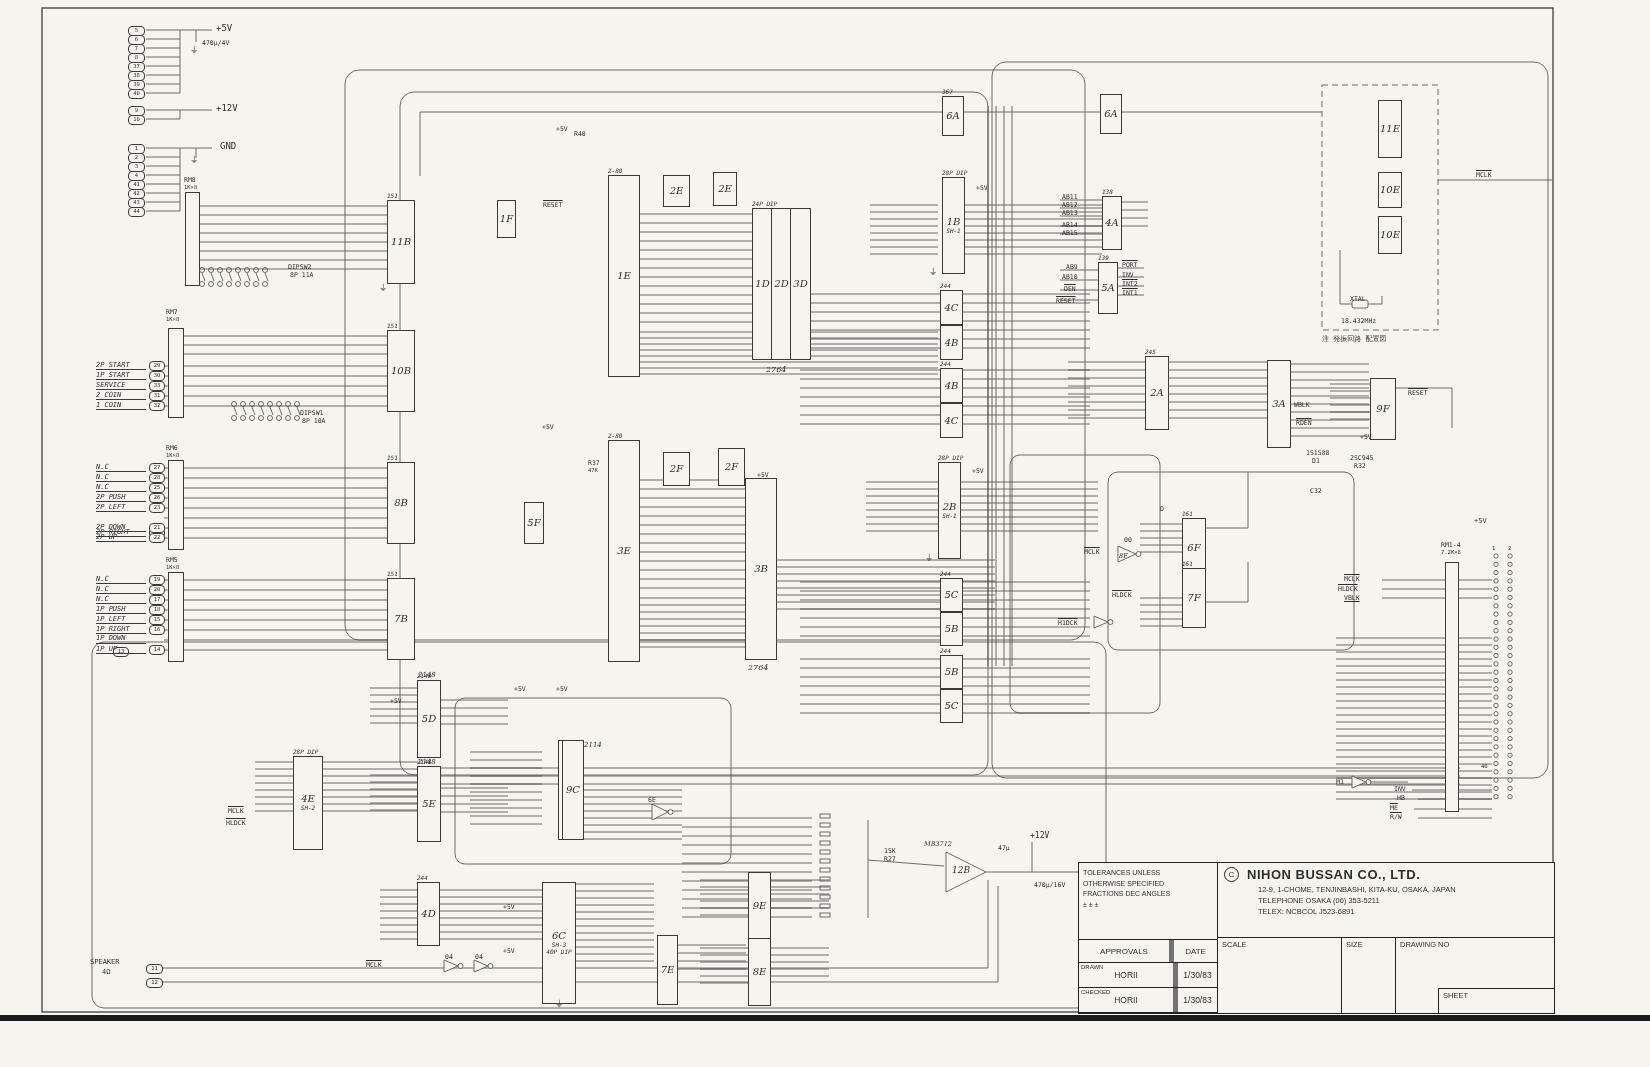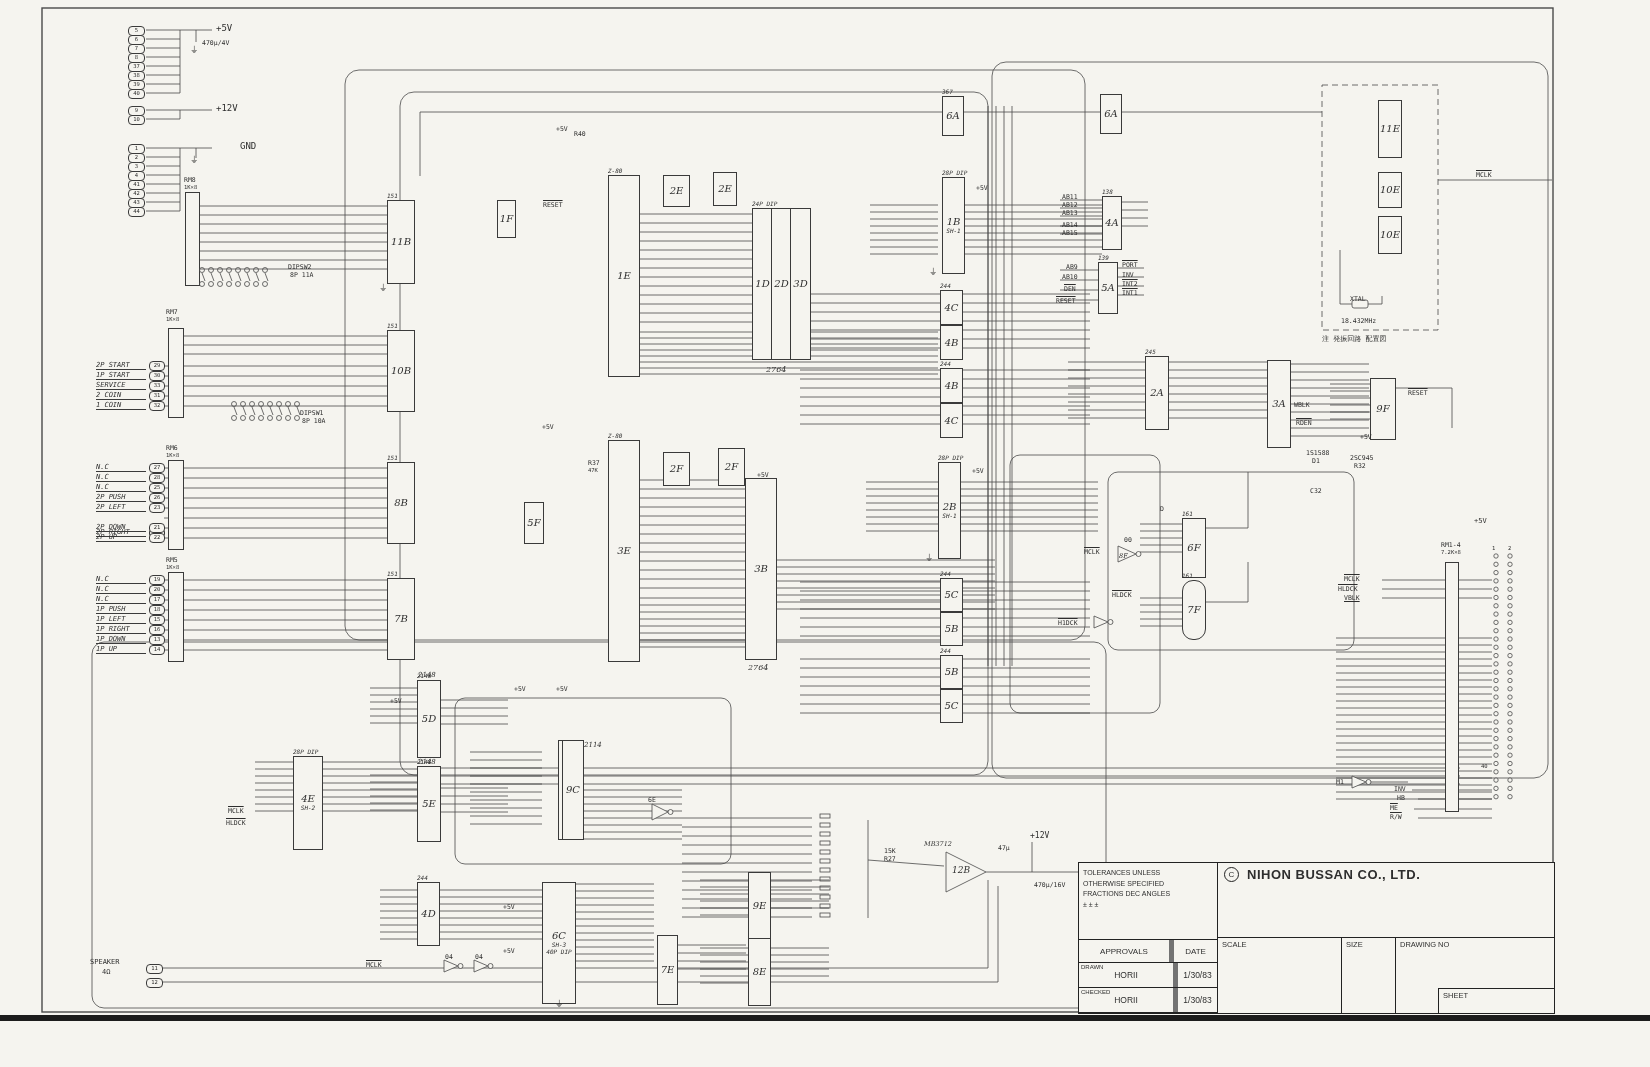--- a/index.html
+++ b/index.html
@@ -786,21 +786,21 @@
         <div class="ic-id">5C</div>
         <div class="ic-sub"></div>
         <div class="ic-sub"></div>
       </div>
       <div class="ic" style="left: 1182px; top: 518px; width: 22px; height: 58px;">
         <span class="ic-top">161</span>
         <div class="ic-id">6F</div>
         <div class="ic-sub"></div>
         <div class="ic-sub"></div>
       </div>
-      <div class="ic" style="left: 1182px; top: 580px; width: 22px; height: 58px; border-radius: 11px;">
+      <div class="ic" style="left: 1182px; top: 568px; width: 22px; height: 58px;">
         <span class="ic-top">161</span>
         <div class="ic-id">7F</div>
         <div class="ic-sub"></div>
         <div class="ic-sub"></div>
       </div>
       <div class="ic" style="left: 1378px; top: 100px; width: 22px; height: 56px;">
         <span class="ic-top"></span>
         <div class="ic-id">11E</div>
         <div class="ic-sub"></div>
         <div class="ic-sub"></div>
@@ -920,21 +920,21 @@
         <div class="ic-sub"></div>
       </div>
     </div>
 
   <div>
 
   <span class="nt" style="left: 216px; top: 24px; font-size: 9px;">+5V</span>
       <span class="nt" style="left: 202px; top: 40px;">470μ/4V</span>
       <span class="nt" style="left: 191px; top: 46px; font-size: 9px;">⏚</span>
       <span class="nt" style="left: 216px; top: 104px; font-size: 9px;">+12V</span>
-      <span class="nt" style="left: 228px; top: 142px; font-size: 9px; padding-left: 12px;">GND</span>
+      <span class="nt" style="left: 208px; top: 142px; font-size: 9px; padding-left: 12px;">GND</span>
       <span class="nt" style="left: 191px; top: 156px; font-size: 9px;">⏚</span>
       <span class="nt" style="left: 184px; top: 177px;">RM8</span>
       <span class="nt" style="left: 184px; top: 185px; font-size: 5.5px;">1K×8</span>
       <span class="nt" style="left: 288px; top: 264px;">DIPSW2</span>
       <span class="nt" style="left: 290px; top: 272px;">8P 11A</span>
       <span class="nt" style="left: 380px; top: 284px; font-size: 9px;">⏚</span>
       <span class="nt" style="left: 166px; top: 309px;">RM7</span>
       <span class="nt" style="left: 166px; top: 317px; font-size: 5.5px;">1K×8</span>
       <span class="nt" style="left: 300px; top: 410px;">DIPSW1</span>
       <span class="nt" style="left: 302px; top: 418px;">8P 10A</span>
@@ -1122,21 +1122,21 @@
         <span class="pin2">18</span>
       </div>
       <div class="iorow" style="left: 96px; top: 615px;">
         <span class="sig">1P LEFT</span>
         <span class="pin2">15</span>
       </div>
       <div class="iorow" style="left: 96px; top: 625px;">
         <span class="sig">1P RIGHT</span>
         <span class="pin2">16</span>
       </div>
-      <div class="iorow" style="left: 96px; top: 635px;">
+      <div class="iorow" style="left: 96px; top: 635px; flex-direction: column;">
         <span class="sig">1P DOWN</span>
         <span class="pin2">13</span>
       </div>
       <div class="iorow" style="left: 96px; top: 645px;">
         <span class="sig">1P UP</span>
         <span class="pin2">14</span>
       </div>
     </div>
 
   <div class="dip" style="left:196px;top:262px;">
@@ -1227,20 +1227,25 @@
         <div class="cB">1/30/83</div>
       </div>
       <div style="flex:1;"></div>
     </div>
     <div id="tb-right">
       <div class="comp">
         <div class="comp-line1">
           <span class="csym">C</span>
           <span class="cname">NIHON BUSSAN CO., LTD.</span>
         </div>
+        <div class="caddr">
+          <div>12-9, 1-CHOME, TENJINBASHI, KITA-KU, OSAKA, JAPAN</div>
+          <div>TELEPHONE OSAKA (06) 353-5211</div>
+          <div>TELEX: NCBCOL J523-6891</div>
+        </div>
       </div>
       <div class="ssd">
         <div class="scale">SCALE</div>
         <div class="size">SIZE</div>
         <div class="dwg">DRAWING NO</div>
         <div class="sheetcell">SHEET</div>
       </div>
     </div>
   </div>
 </div>

